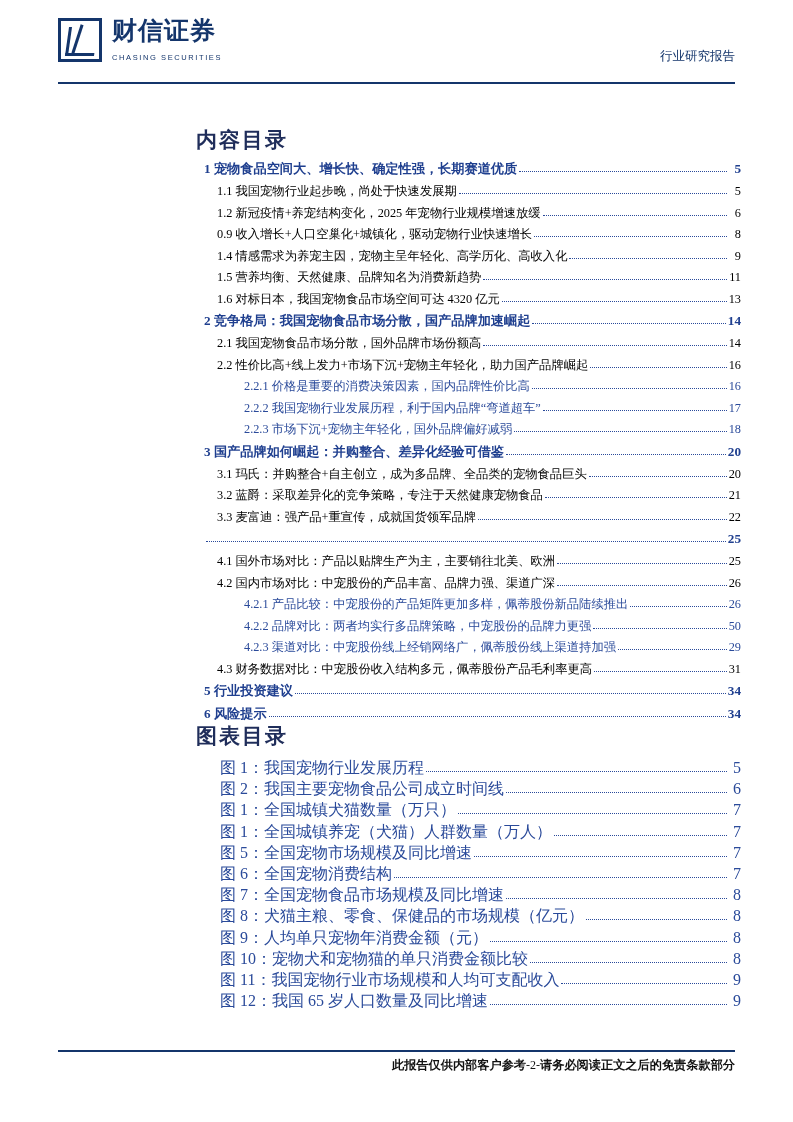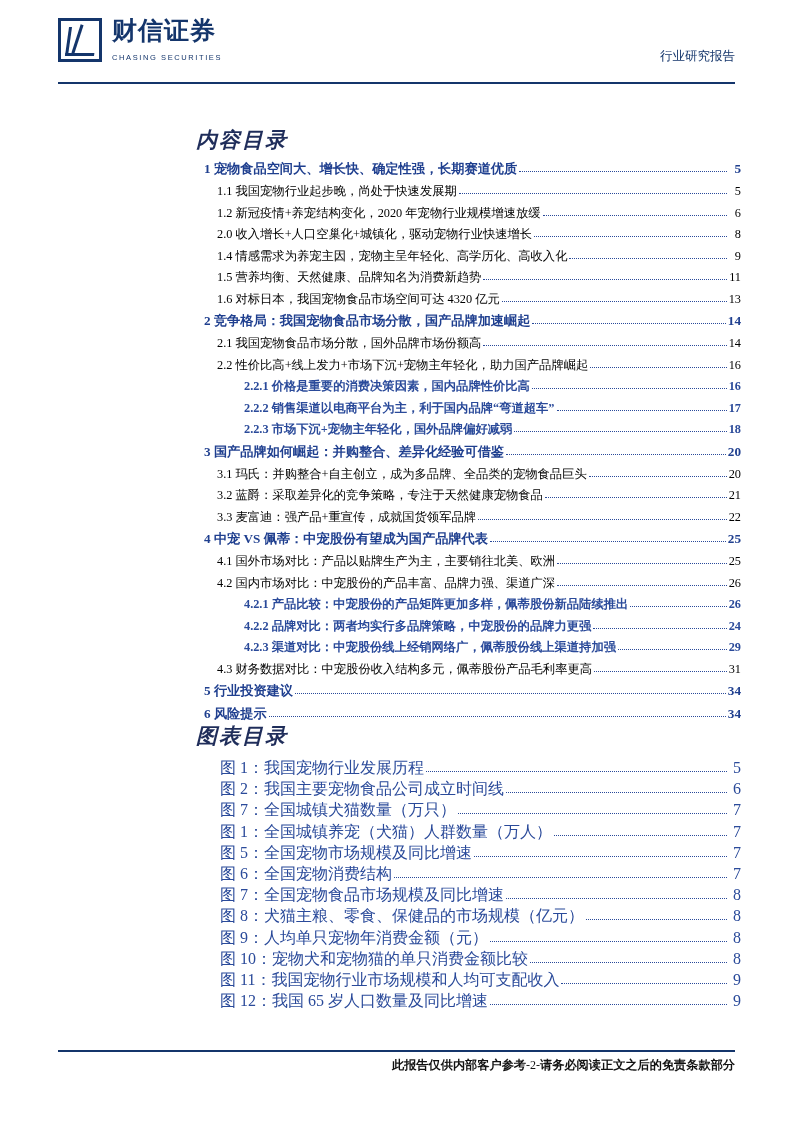--- a/index.html
+++ b/index.html
@@ -102,21 +102,20 @@
 
   
   .toc-title {
     position: absolute;
     left: 196px;
     font-size: 21px;
     font-weight: bold;
     color: #1f2d5a;
     letter-spacing: 2px;
     font-family: "Liberation Serif", serif;
-    font-style: italic;
   }
   #contents-title { top: 126px; }
   #figures-title { top: 722px; }
 
   
   .toc-list {
     position: absolute;
     left: 196px;
     width: 545px;
   }
@@ -162,21 +161,20 @@
   .lvl1 .pg { font-weight: bold; }
   .lvl2 {
     padding-left: 21px;
     font-size: 12.3px;
     color: #000000;
   }
   .lvl3 {
     padding-left: 48px;
     font-size: 12.3px;
     color: #2a4a9a;
-    font-weight: bold;
   }
   .fig-row {
     padding-left: 24px;
     font-size: 16px;
     color: #2a4a9a;
     height: 21.2px;
   }
 
   
   .footer-rule {
@@ -228,26 +226,26 @@
         <span class="lbl">1 宠物食品空间大、增长快、确定性强，长期赛道优质</span>
         <span class="dots"></span>
         <span class="pg">5</span>
       </div>
       <div class="toc-row lvl2">
         <span class="lbl">1.1 我国宠物行业起步晚，尚处于快速发展期</span>
         <span class="dots"></span>
         <span class="pg">5</span>
       </div>
       <div class="toc-row lvl2">
-        <span class="lbl">1.2 新冠疫情+养宠结构变化，2020 年宠物行业规模增速放缓</span>
+        <span class="lbl">1.2 新冠疫情+养宠结构变化，2025 年宠物行业规模增速放缓</span>
         <span class="dots"></span>
         <span class="pg">6</span>
       </div>
       <div class="toc-row lvl2">
-        <span class="lbl">2.0 收入增长+人口空巢化+城镇化，驱动宠物行业快速增长</span>
+        <span class="lbl">0.9 收入增长+人口空巢化+城镇化，驱动宠物行业快速增长</span>
         <span class="dots"></span>
         <span class="pg">8</span>
       </div>
       <div class="toc-row lvl2">
         <span class="lbl">1.4 情感需求为养宠主因，宠物主呈年轻化、高学历化、高收入化</span>
         <span class="dots"></span>
         <span class="pg">9</span>
       </div>
       <div class="toc-row lvl2">
         <span class="lbl">1.5 营养均衡、天然健康、品牌知名为消费新趋势</span>
@@ -273,21 +271,21 @@
         <span class="lbl">2.2 性价比高+线上发力+市场下沉+宠物主年轻化，助力国产品牌崛起</span>
         <span class="dots"></span>
         <span class="pg">16</span>
       </div>
       <div class="toc-row lvl3">
         <span class="lbl">2.2.1 价格是重要的消费决策因素，国内品牌性价比高</span>
         <span class="dots"></span>
         <span class="pg">16</span>
       </div>
       <div class="toc-row lvl3">
-        <span class="lbl">2.2.2 销售渠道以电商平台为主，利于国内品牌“弯道超车”</span>
+        <span class="lbl">2.2.2 我国宠物行业发展历程，利于国内品牌“弯道超车”</span>
         <span class="dots"></span>
         <span class="pg">17</span>
       </div>
       <div class="toc-row lvl3">
         <span class="lbl">2.2.3 市场下沉+宠物主年轻化，国外品牌偏好减弱</span>
         <span class="dots"></span>
         <span class="pg">18</span>
       </div>
       <div class="toc-row lvl1">
         <span class="lbl">3 国产品牌如何崛起：并购整合、差异化经验可借鉴</span>
@@ -303,21 +301,20 @@
         <span class="lbl">3.2 蓝爵：采取差异化的竞争策略，专注于天然健康宠物食品</span>
         <span class="dots"></span>
         <span class="pg">21</span>
       </div>
       <div class="toc-row lvl2">
         <span class="lbl">3.3 麦富迪：强产品+重宣传，成就国货领军品牌</span>
         <span class="dots"></span>
         <span class="pg">22</span>
       </div>
       <div class="toc-row lvl1">
-        <span class="lbl">4 中宠 VS 佩蒂：中宠股份有望成为国产品牌代表</span>
         <span class="dots"></span>
         <span class="pg">25</span>
       </div>
       <div class="toc-row lvl2">
         <span class="lbl">4.1 国外市场对比：产品以贴牌生产为主，主要销往北美、欧洲</span>
         <span class="dots"></span>
         <span class="pg">25</span>
       </div>
       <div class="toc-row lvl2">
         <span class="lbl">4.2 国内市场对比：中宠股份的产品丰富、品牌力强、渠道广深</span>
@@ -325,21 +322,21 @@
         <span class="pg">26</span>
       </div>
       <div class="toc-row lvl3">
         <span class="lbl">4.2.1 产品比较：中宠股份的产品矩阵更加多样，佩蒂股份新品陆续推出</span>
         <span class="dots"></span>
         <span class="pg">26</span>
       </div>
       <div class="toc-row lvl3">
         <span class="lbl">4.2.2 品牌对比：两者均实行多品牌策略，中宠股份的品牌力更强</span>
         <span class="dots"></span>
-        <span class="pg">24</span>
+        <span class="pg">50</span>
       </div>
       <div class="toc-row lvl3">
         <span class="lbl">4.2.3 渠道对比：中宠股份线上经销网络广，佩蒂股份线上渠道持加强</span>
         <span class="dots"></span>
         <span class="pg">29</span>
       </div>
       <div class="toc-row lvl2">
         <span class="lbl">4.3 财务数据对比：中宠股份收入结构多元，佩蒂股份产品毛利率更高</span>
         <span class="dots"></span>
         <span class="pg">31</span>
@@ -362,21 +359,21 @@
         <span class="lbl">图 1：我国宠物行业发展历程</span>
         <span class="dots"></span>
         <span class="pg">5</span>
       </div>
       <div class="toc-row fig-row">
         <span class="lbl">图 2：我国主要宠物食品公司成立时间线</span>
         <span class="dots"></span>
         <span class="pg">6</span>
       </div>
       <div class="toc-row fig-row">
-        <span class="lbl">图 7：全国城镇犬猫数量（万只）</span>
+        <span class="lbl">图 1：全国城镇犬猫数量（万只）</span>
         <span class="dots"></span>
         <span class="pg">7</span>
       </div>
       <div class="toc-row fig-row">
         <span class="lbl">图 1：全国城镇养宠（犬猫）人群数量（万人）</span>
         <span class="dots"></span>
         <span class="pg">7</span>
       </div>
       <div class="toc-row fig-row">
         <span class="lbl">图 5：全国宠物市场规模及同比增速</span>

